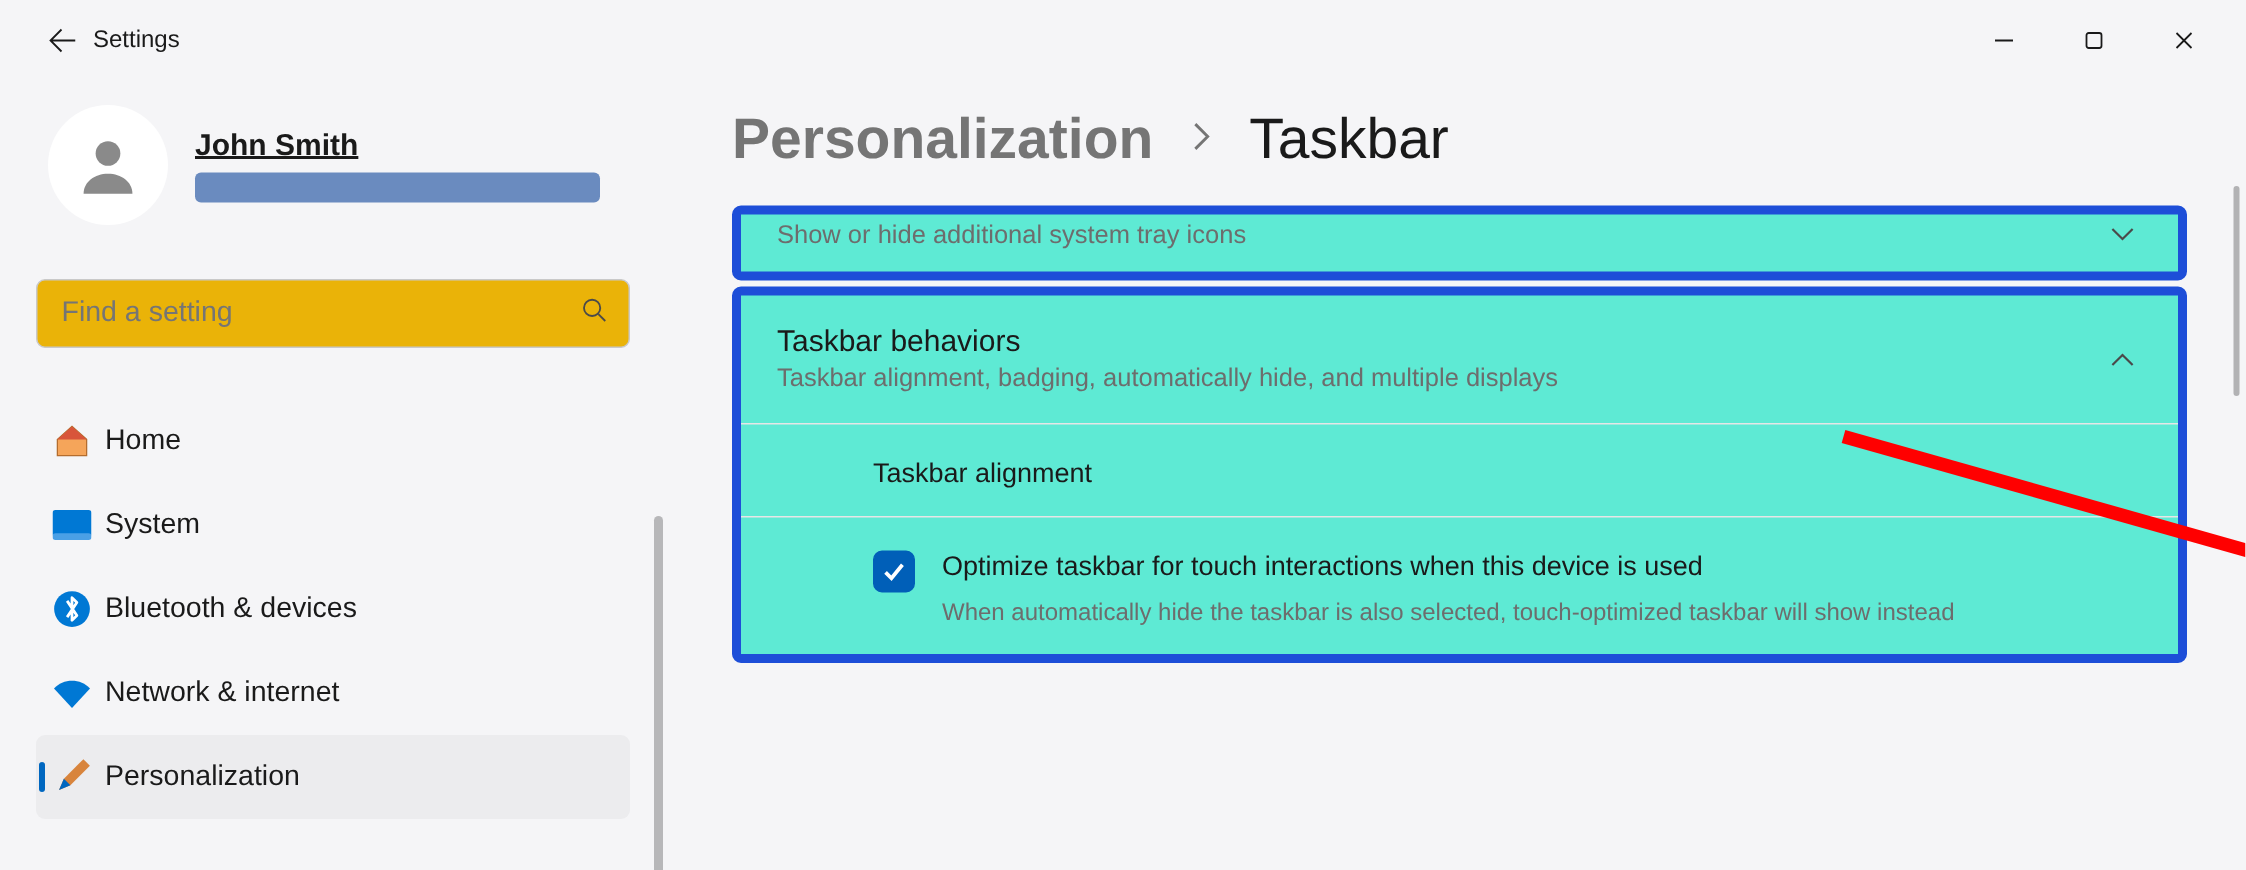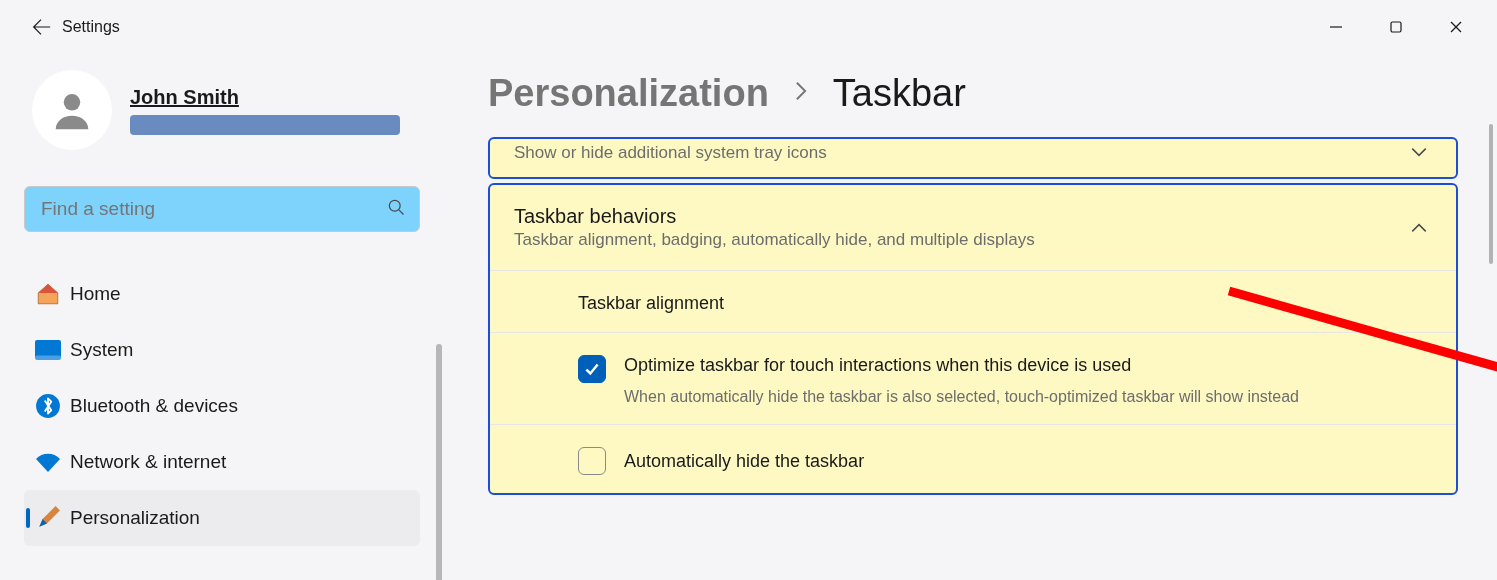--- a/index.html
+++ b/index.html
@@ -14,38 +14,38 @@
   .body-row { display: flex; height: 526px; }
 
   .sidebar { width: 444px; padding: 12px 24px 0 24px; position: relative; }
   .profile { display: flex; align-items: center; gap: 18px; padding: 4px 0 0 8px; margin-bottom: 36px; }
   .avatar-circle { width: 80px; height: 80px; border-radius: 50%; background: #fff; display: flex; align-items: center; justify-content: center; }
   .profile-info { display: flex; flex-direction: column; gap: 6px; }
   .profile-name { font-size: 20px; font-weight: 600; text-decoration: underline; }
   .profile-bar { width: 270px; height: 20px; border-radius: 4px; background: #6a8bbf; }
 
   .search-wrap { position: relative; margin-bottom: 34px; }
-  .search-input { width: 100%; height: 46px; border: 1px solid #c9c9c9; border-radius: 6px; background: #7dd3fc; font-size: 19px; padding: 0 48px 0 16px; color: #5b5b5b; }
+  .search-input { width: 100%; height: 46px; border: 1px solid #c9c9c9; border-radius: 6px; background: #eab308; font-size: 19px; padding: 0 48px 0 16px; color: #5b5b5b; }
   .search-icon-pos { position: absolute; right: 14px; top: 50%; transform: translateY(-50%); }
 
   .nav { display: flex; flex-direction: column; }
   .nav-item { height: 56px; display: flex; align-items: center; gap: 8px; padding: 0 10px; border-radius: 6px; cursor: pointer; font-size: 19px; position: relative; }
   .nav-item.selected { background: #ececee; }
   .nav-item.selected::before { content:""; position:absolute; left:2px; top:18px; bottom:18px; width:4px; background:#0067c0; border-radius:3px; }
   .nav-icon { width: 28px; height: 28px; display: flex; align-items: center; justify-content: center; }
 
   .sidebar-scroll { position:absolute; right:2px; top:290px; width:6px; height:270px; background:#b7b7b9; border-radius:3px; }
 
   .main { flex: 1; padding: 18px 36px 0 44px; position: relative; overflow: hidden; }
   .breadcrumb { display: flex; align-items: center; gap: 24px; margin-bottom: 22px; }
   .crumb-parent { font-size: 38px; font-weight: 600; color: #757575; cursor: pointer; }
   .crumb-sep { font-size: 26px; color: #757575; }
   .crumb-current { font-size: 38px; font-weight: 400; color: #1a1a1a; }
 
-  .panel { width: 970px; background: #fef9c3; border: 2px solid #1d4ed8; border-radius: 6px; margin-bottom: 4px; }
+  .panel { width: 970px; background: #5eead4; border: 6px solid #1d4ed8; border-radius: 6px; margin-bottom: 4px; }
   .panel-row { display: flex; align-items: center; padding: 12px 24px; cursor: pointer; }
   .panel.partial .panel-row { padding-top: 0; }
   .panel-titles { display: flex; flex-direction: column; flex: 1; }
   .panel-title-main { font-size: 20px; }
   .panel-title-sub { font-size: 17px; color: #6d6d6d; margin-top: 2px; }
   .chevron { width: 26px; height: 26px; display: flex; align-items: center; justify-content: center; }
 
   .sub-group { border-top: 1px solid #e6e6e6; }
   .sub-row { display:flex; align-items:flex-start; padding: 22px 24px 18px 88px; border-bottom:1px solid #e6e6e6; }
   .sub-row:last-child { border-bottom:none; }
@@ -208,24 +208,20 @@
           <div class="checkbox checked">
             <svg width="18" height="18" viewBox="0 0 16 16" fill="none" stroke="#fff" stroke-width="2.2">
                 <path d="M3 8.5 L6.5 12 L13 4"></path>
               </svg>
           </div>
           <div style="flex:1;">
             <div class="sub-label">Optimize taskbar for touch interactions when this device is used</div>
             <div class="sub-hint">When automatically hide the taskbar is also selected, touch-optimized taskbar will show instead</div>
           </div>
         </div>
-        <div class="sub-row" style="align-items:center;">
-          <div class="checkbox"></div>
-          <span class="sub-label">Automatically hide the taskbar</span>
-        </div>
       </div>
     </div>
 
     <svg class="arrow-annot" width="440" height="140" viewBox="0 0 440 140">
       <defs>
           <marker id="ah" markerWidth="12" markerHeight="10" refX="11" refY="5" orient="auto">
             <polygon points="0,0 12,5 0,10" fill="#ff0000"></polygon>
           </marker>
         </defs>
       <line x1="5" y1="5" x2="405" y2="118" stroke="#ff0000" stroke-width="9" marker-end="url(#ah)"></line>

